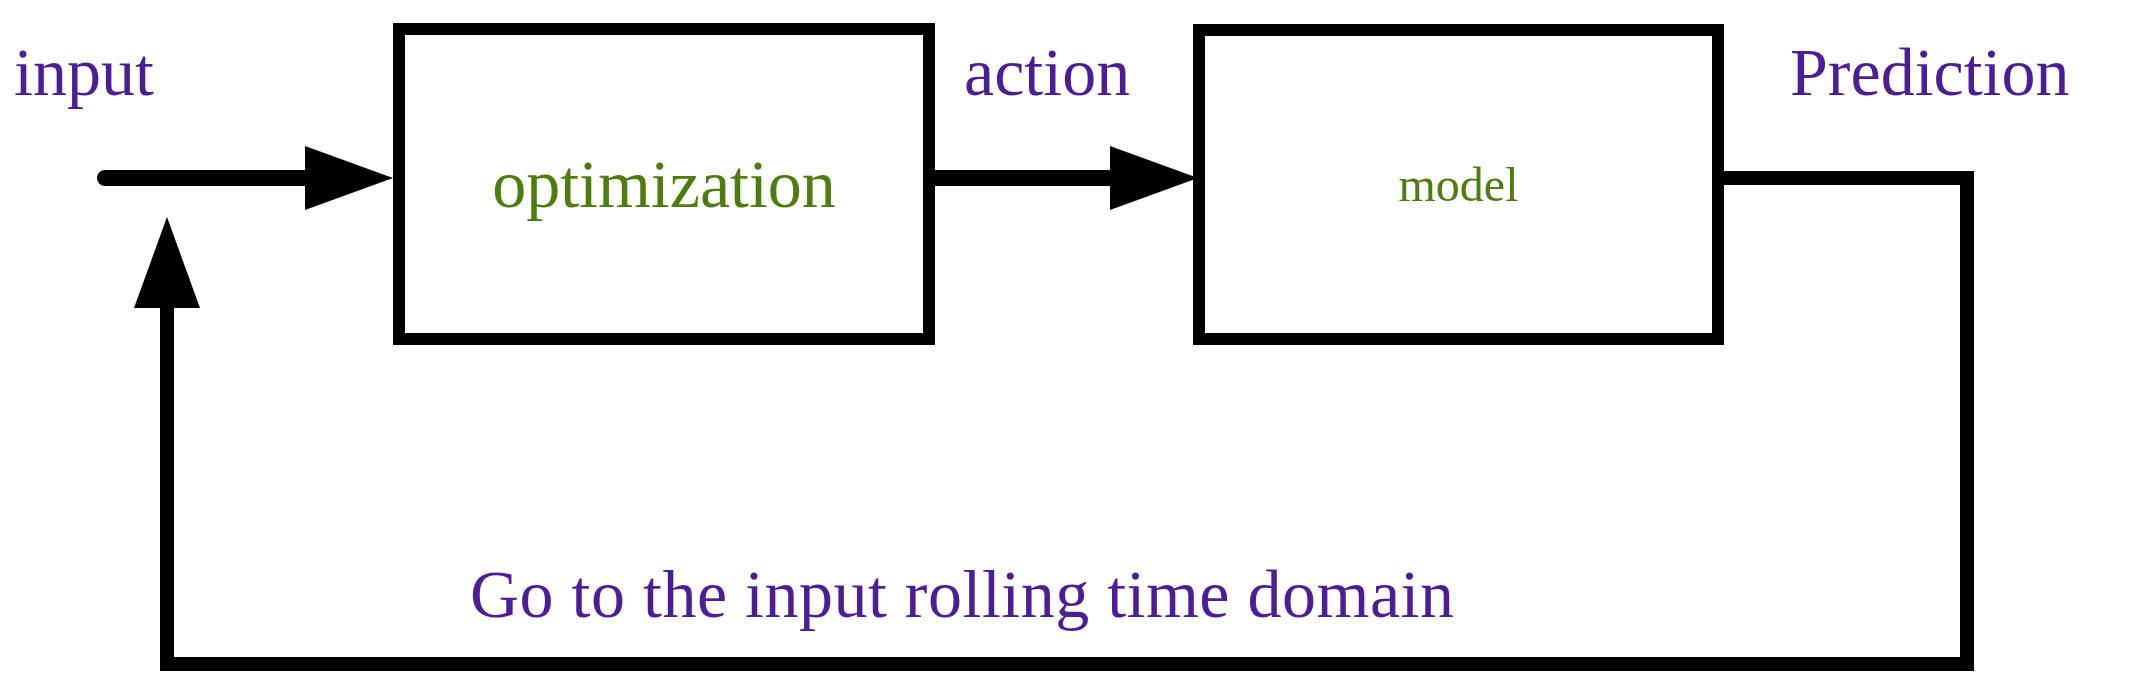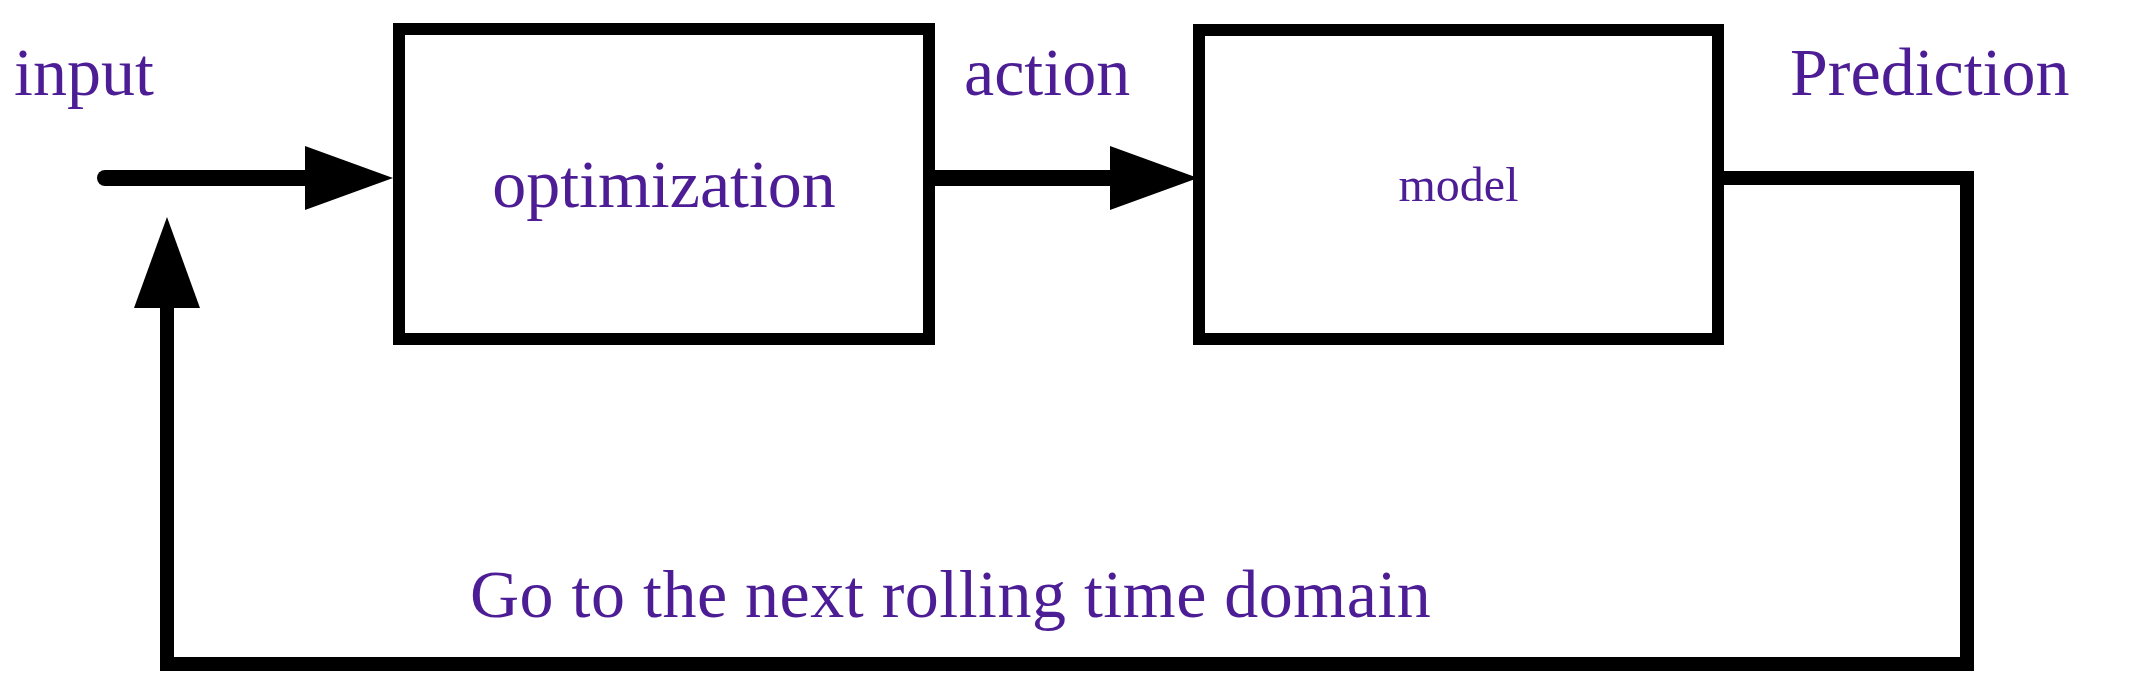--- a/index.html
+++ b/index.html
@@ -27,21 +27,21 @@
     color: #4c1d95;
     font-family: Liberation Serif, serif;
     white-space: nowrap;
     line-height: 1;
   }
   .block-label {
     position: absolute;
     display: flex;
     align-items: center;
     justify-content: center;
-    color: #4c1d95;
+    color: #4d7c0f;
     font-family: "Liberation Serif", "DejaVu Serif", serif;
     white-space: nowrap;
     line-height: 1;
     text-align: center;
   }
   #label-input {
     left: 14px;
     top: 38px;
     font-size: 68px;
   }
@@ -101,19 +101,19 @@
 
     <polygon points="167,217 200,308 134,308" fill="#000000"></polygon>
   </svg>
 
   <div class="diag-label" id="label-input">input</div>
 
   <div class="diag-label" id="label-action">action</div>
 
   <div class="diag-label" id="label-prediction">Prediction</div>
 
-  <div class="diag-label" id="label-feedback">Go to the next rolling time domain</div>
+  <div class="diag-label" id="label-feedback">Go to the input rolling time domain</div>
 
   <div class="block-label" id="label-optimization">optimization</div>
 
   <div class="block-label" id="label-model">model</div>
 
 </div>
 
 </body></html>

